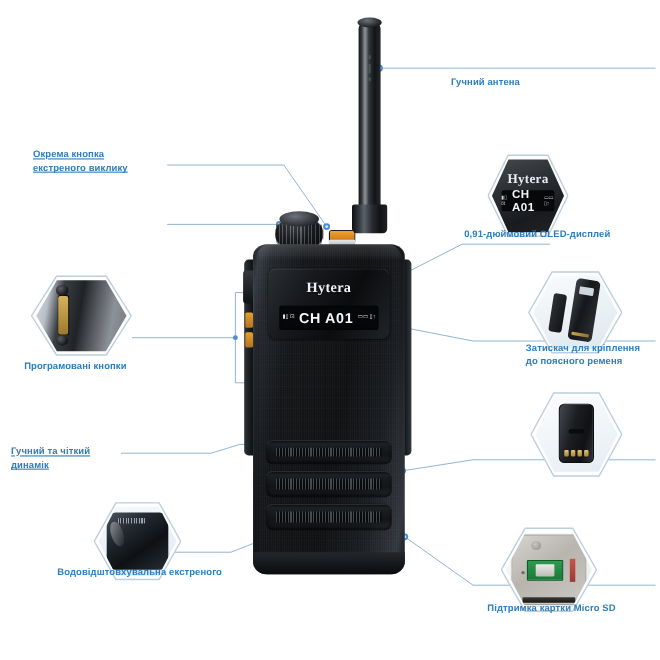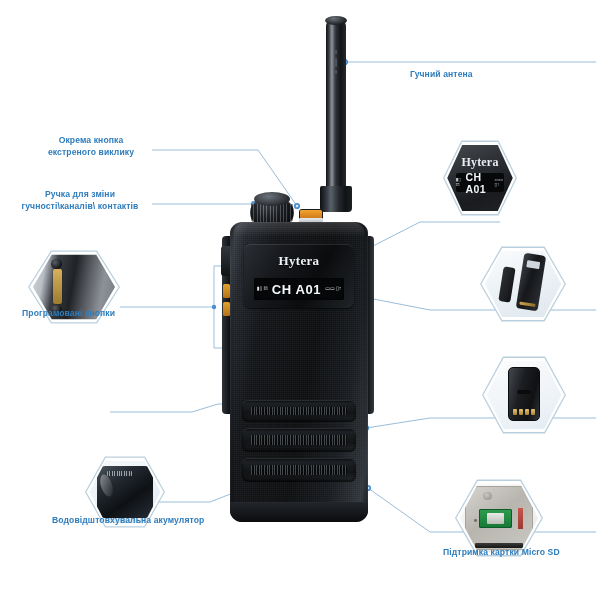--- a/index.html
+++ b/index.html
@@ -14,21 +14,21 @@
   
   .label {
     position: absolute;
     color: #2f7dbd;
     font-size: 8.6px;
     font-weight: bold;
     line-height: 1.45;
     letter-spacing: .1px;
     white-space: pre-line;
   }
-  .label.r { text-align: center; }
+  .label.r { text-align: left; text-decoration: underline; }
   .label.l { text-align: left; }
 
   
   #wires { position: absolute; inset: 0; width: 600px; height: 600px; }
 
   
   .hexwrap { position: absolute; }
   .hexring {
     position: absolute; inset: 0;
     -webkit-clip-path: polygon(25% 2%,75% 2%,100% 50%,75% 98%,25% 98%,0% 50%);
@@ -461,28 +461,31 @@
           <div class="sd-strip"></div>
           <div class="sd-base"></div>
         </div>
       </div>
     </div>
   </div>
 
   <div class="label r" style="left:30px; top:134px; width:122px;">Окрема кнопка
 екстреного виклику</div>
 
-  <div class="label r" style="left:8px; top:188px; width:144px;">Ручка для зміни
-гучності\каналів\ контактів</div>
 
   <div class="label l" style="left:410px; top:68px; width:160px;">Гучний антена</div>
 
-
-  <div class="label l" style="left:22px; top:307px; width:150px;">Програмовані кнопки</div>
-
-
-
-
-  <div class="label l" style="left:52px; top:514px; width:180px;">Водовідштовхувальна акумулятор</div>
+  <div class="label l" style="left:422px; top:206px; width:170px;">0,91-дюймовий OLED-дисплей</div>
+
+  <div class="label l" style="left:22px; top:326px; width:150px;">Програмовані кнопки</div>
+
+  <div class="label l" style="left:478px; top:310px; width:122px;">Затискач для кріплення
+до поясного ременя</div>
+
+  <div class="label r" style="left:10px; top:404px; width:100px;">Гучний та чіткий
+динамік</div>
+
+
+  <div class="label l" style="left:52px; top:514px; width:180px;">Водовідштовхувальна екстреного</div>
 
   <div class="label l" style="left:443px; top:546px; width:160px;">Підтримка картки Micro SD</div>
 
 </div>
 
 </body></html>

